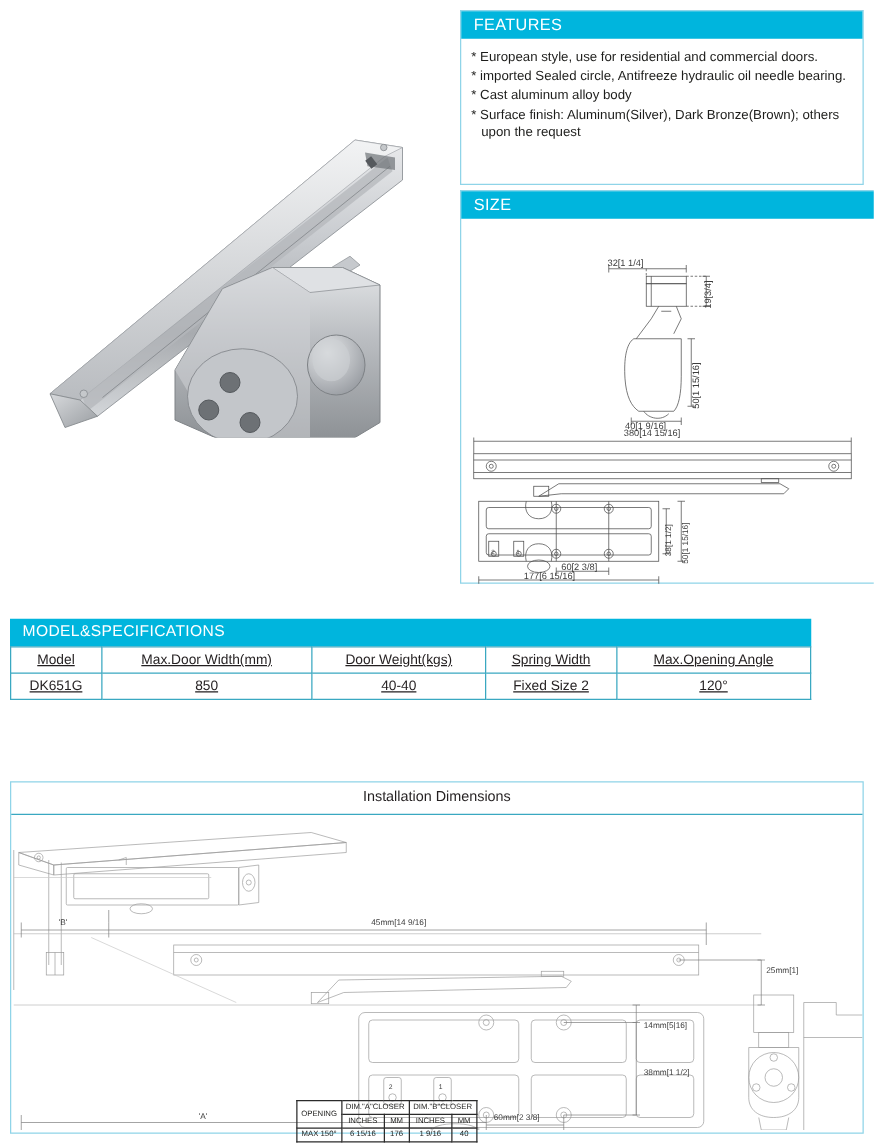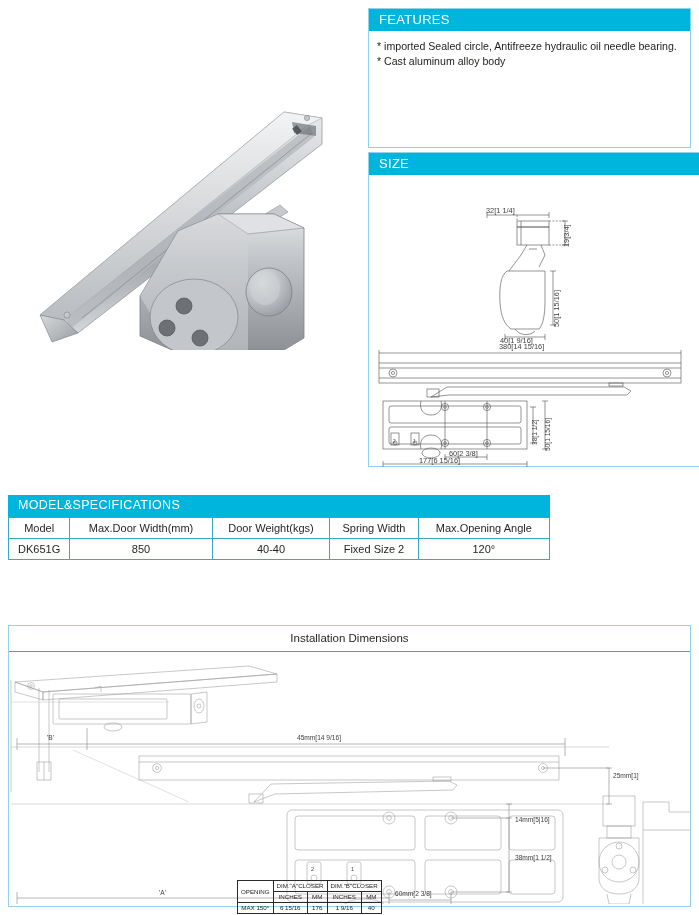--- a/index.html
+++ b/index.html
@@ -43,22 +43,22 @@
     padding-left: 8px;
     text-indent: -8px;
   }
   #features-list li::before { content: "* "; }
 
   
   #size-panel { left: 368px; top: 152px; width: 385px; height: 315px; }
   #size-canvas { position: relative; width: 100%; height: 293px; }
 
   
-  #spec-section { position: absolute; left: 8px; top: 495px; width: 542px; }
-  #spec-table { width: 100%; border-collapse: collapse; }
+  #spec-section { position: absolute; left: 8px; top: 495px; width: 641px; }
+  #spec-table { width: 100%; border-collapse: collapse; text-decoration: underline; }
   #spec-table th, #spec-table td {
     border: 1px solid #3aa8c1;
     text-align: center;
     font-size: 11px;
     padding: 4px 2px;
     color: #231f20;
     font-weight: normal;
   }
   #spec-table tbody td { font-size: 11px; }
 
@@ -153,22 +153,24 @@
 
         <ellipse cx="247" cy="192" rx="23" ry="24" fill="url(#knobG)" stroke="#7d8185" stroke-width="0.8"></ellipse>
         <ellipse cx="243" cy="188" rx="15" ry="17" fill="#cdd0d3" opacity="0.6"></ellipse>
       </g>
     </svg>
   </div>
 
   <div class="panel" id="features-panel">
     <div class="bar">FEATURES</div>
     <ul id="features-list">
+      <li>European style, use for residential and commercial doors.</li>
       <li>imported Sealed circle, Antifreeze hydraulic oil needle bearing.</li>
       <li>Cast aluminum alloy body</li>
+      <li>Surface finish: Aluminum(Silver), Dark Bronze(Brown); others upon the request</li>
     </ul>
   </div>
 
   <div class="panel" id="size-panel">
     <div class="bar">SIZE</div>
     <div id="size-canvas">
       <svg width="321" height="293" viewBox="0 0 321 293">
         <g stroke="#4d4d4d" fill="none" stroke-width="0.6">
 
           <g>

